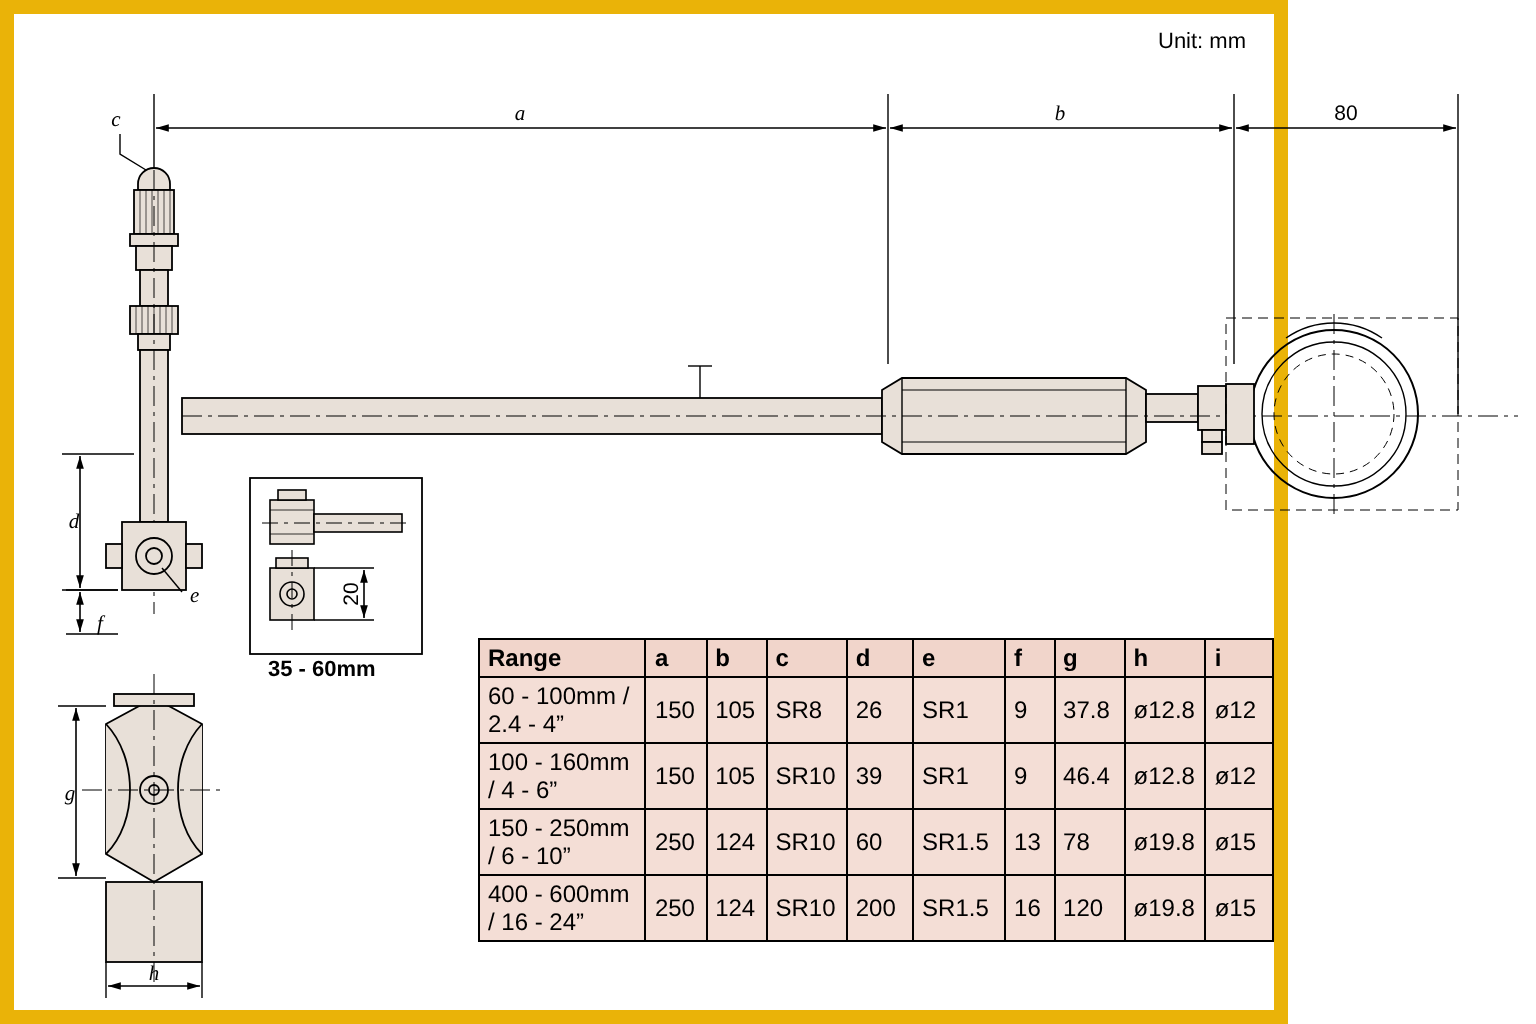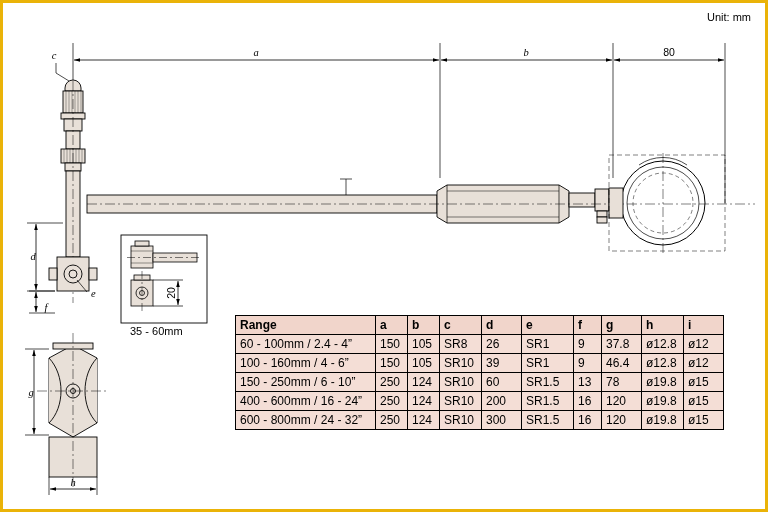--- a/index.html
+++ b/index.html
@@ -8,24 +8,24 @@
     background: #ffffff;
   }
   body {
     width: 768px;
     height: 512px;
     font-family: "Liberation Sans", sans-serif;
     overflow: hidden;
   }
   #page {
     position: relative;
-    width: 768px;
+    width: 644px;
     height: 512px;
     box-sizing: border-box;
-    border: 3px solid #eab308;
+    border: 7px solid #eab308;
     background: #fff;
   }
   .unit-label {
     position: absolute;
     right: 14px;
     top: 8px;
     font-size: 11px;
     color: #000;
   }
   svg.drawing {
@@ -65,21 +65,21 @@
   #spec-table th.c-d, #spec-table td.c-d { width: 40px; }
   #spec-table th.c-e, #spec-table td.c-e { width: 52px; }
   #spec-table th.c-f, #spec-table td.c-f { width: 28px; }
   #spec-table th.c-g, #spec-table td.c-g { width: 40px; }
   #spec-table th.c-h, #spec-table td.c-h { width: 42px; }
   #spec-table th.c-i, #spec-table td.c-i { width: 40px; }
 
   .cap {
     position: absolute;
     font-size: 11px;
-    font-weight: normal;
+    font-weight: bold;
     color: #000;
     text-align: right;
   }
   .dimtext {
     font-size: 10.5px;
     font-family: "Liberation Sans", sans-serif;
     fill: #000;
   }
   .dimtext-i {
     font-size: 10.5px;
@@ -350,28 +350,16 @@
         <td class="c-a">250</td>
         <td class="c-b">124</td>
         <td class="c-c">SR10</td>
         <td class="c-d">200</td>
         <td class="c-e">SR1.5</td>
         <td class="c-f">16</td>
         <td class="c-g">120</td>
         <td class="c-h">ø19.8</td>
         <td class="c-i">ø15</td>
       </tr>
-      <tr>
-        <td class="c-range">600 - 800mm / 24 - 32”</td>
-        <td class="c-a">250</td>
-        <td class="c-b">124</td>
-        <td class="c-c">SR10</td>
-        <td class="c-d">300</td>
-        <td class="c-e">SR1.5</td>
-        <td class="c-f">16</td>
-        <td class="c-g">120</td>
-        <td class="c-h">ø19.8</td>
-        <td class="c-i">ø15</td>
-      </tr>
     </tbody>
   </table>
 
 </div>
 
 </body></html>

